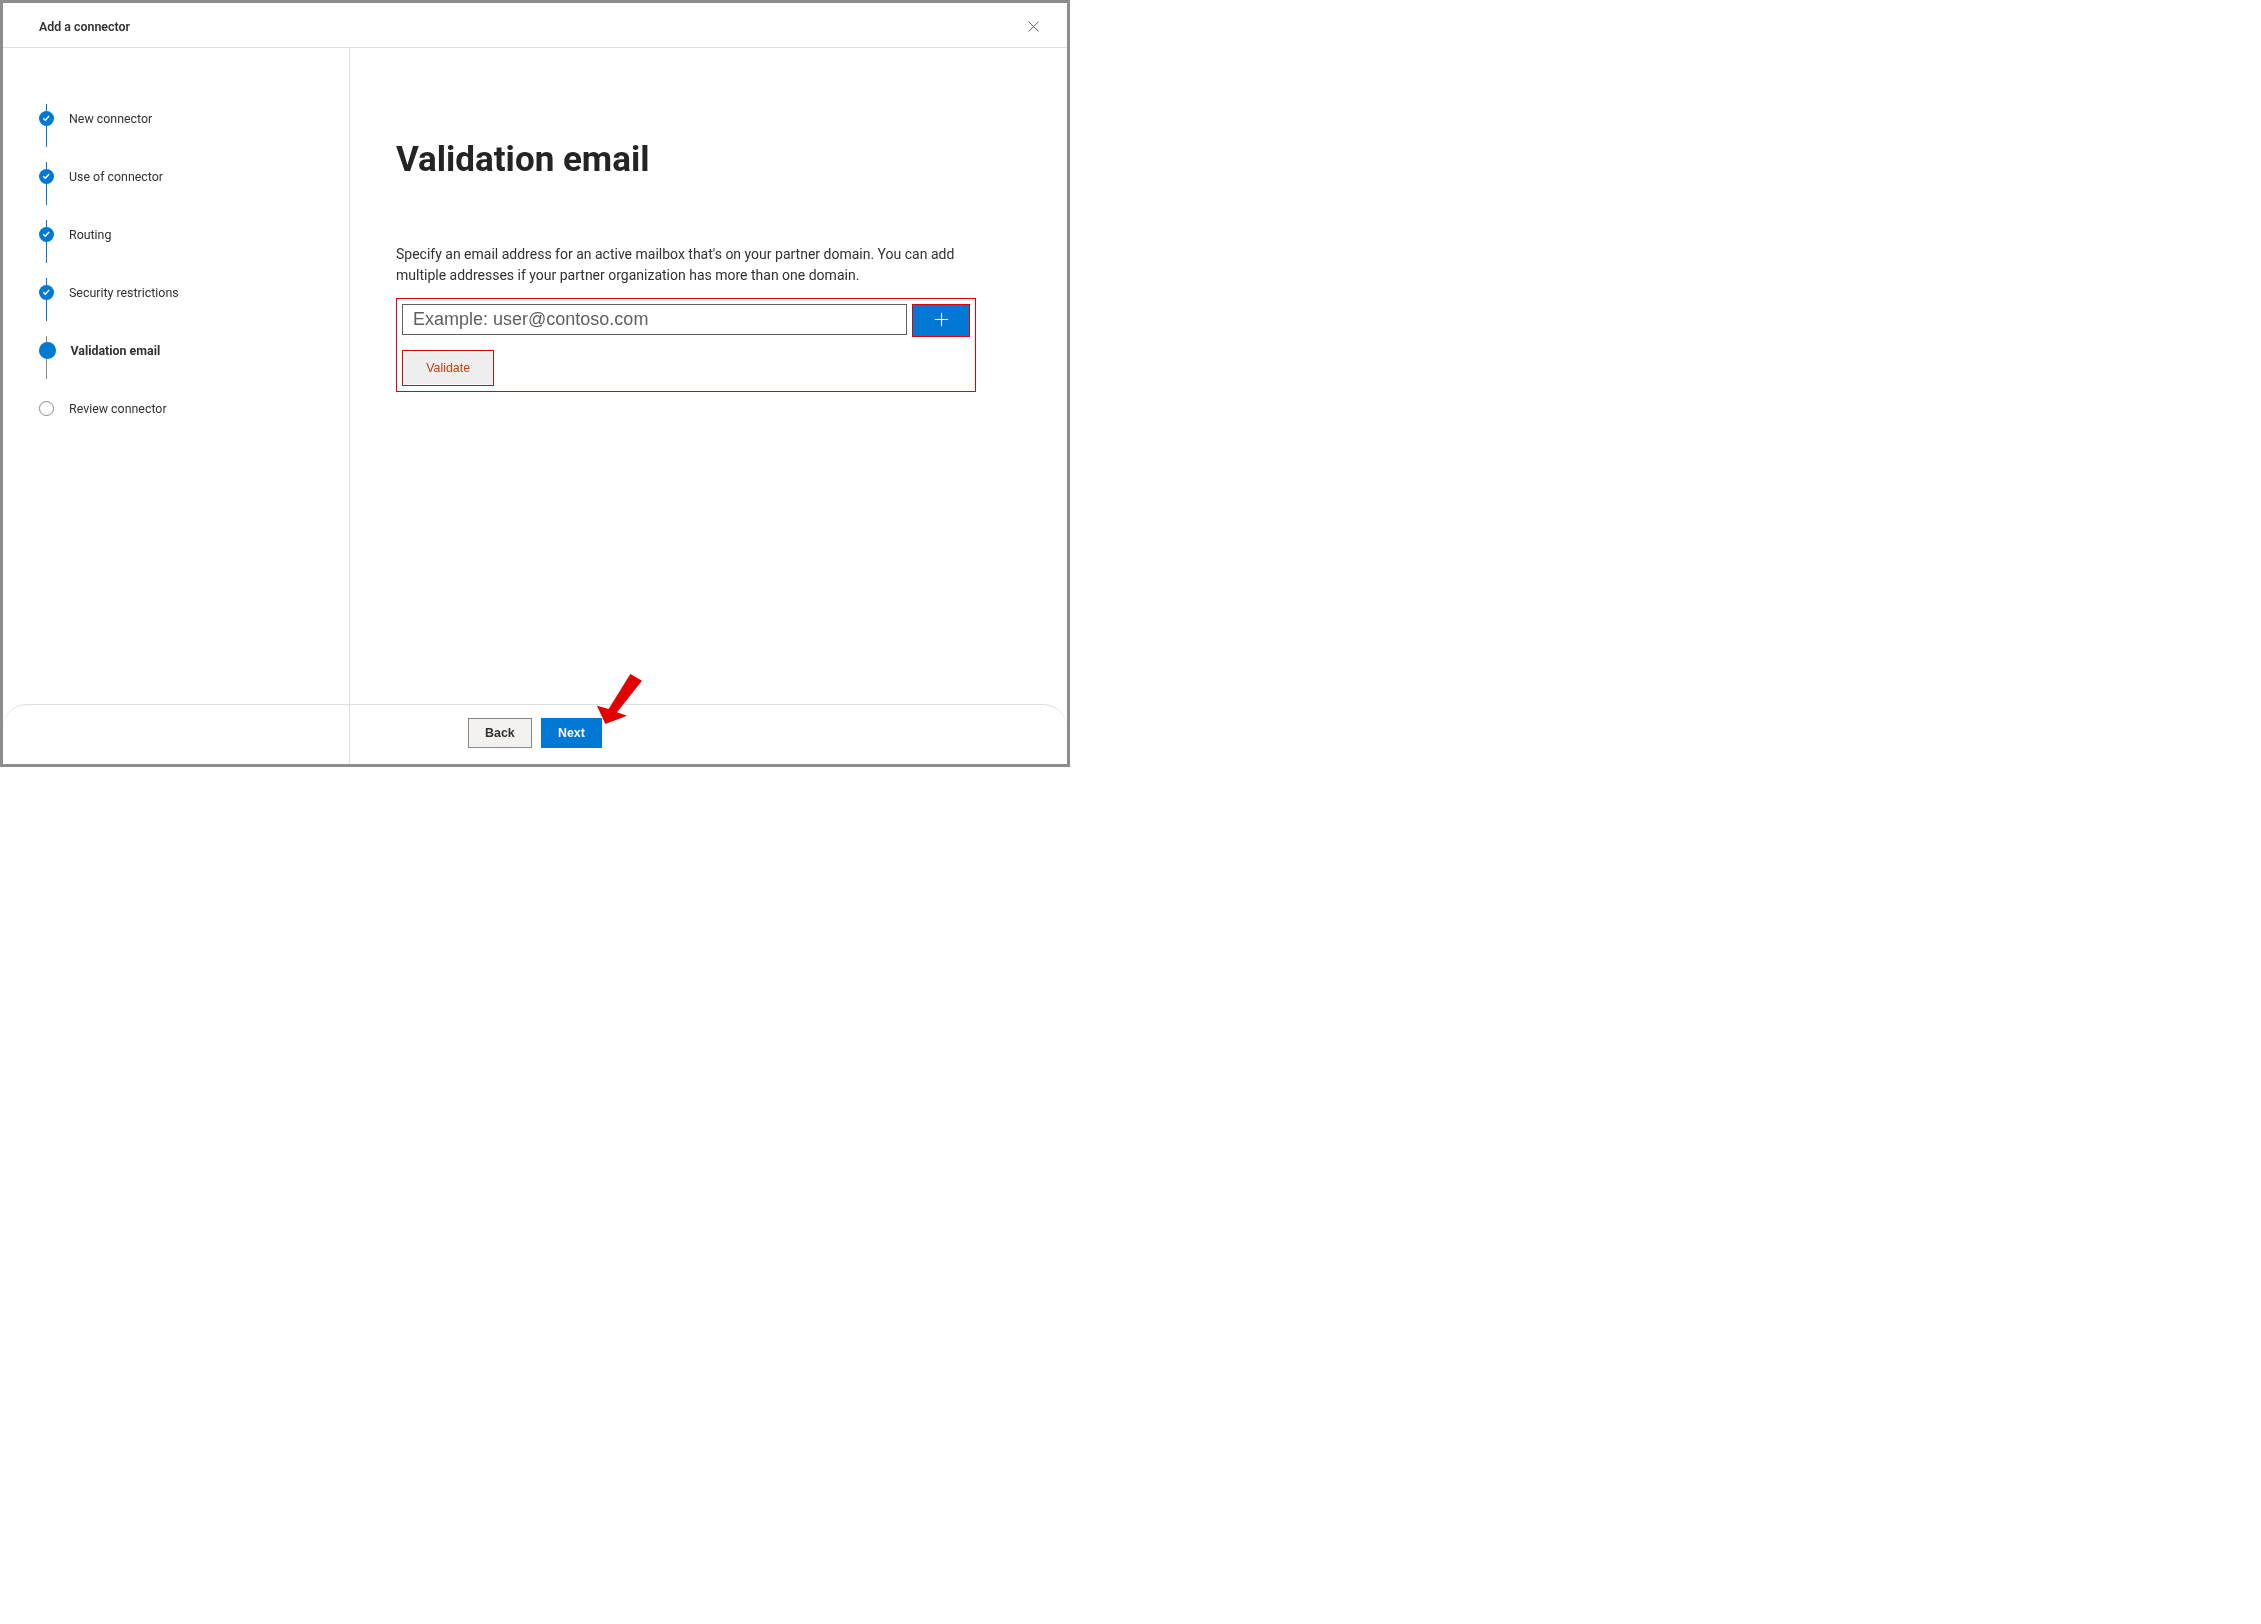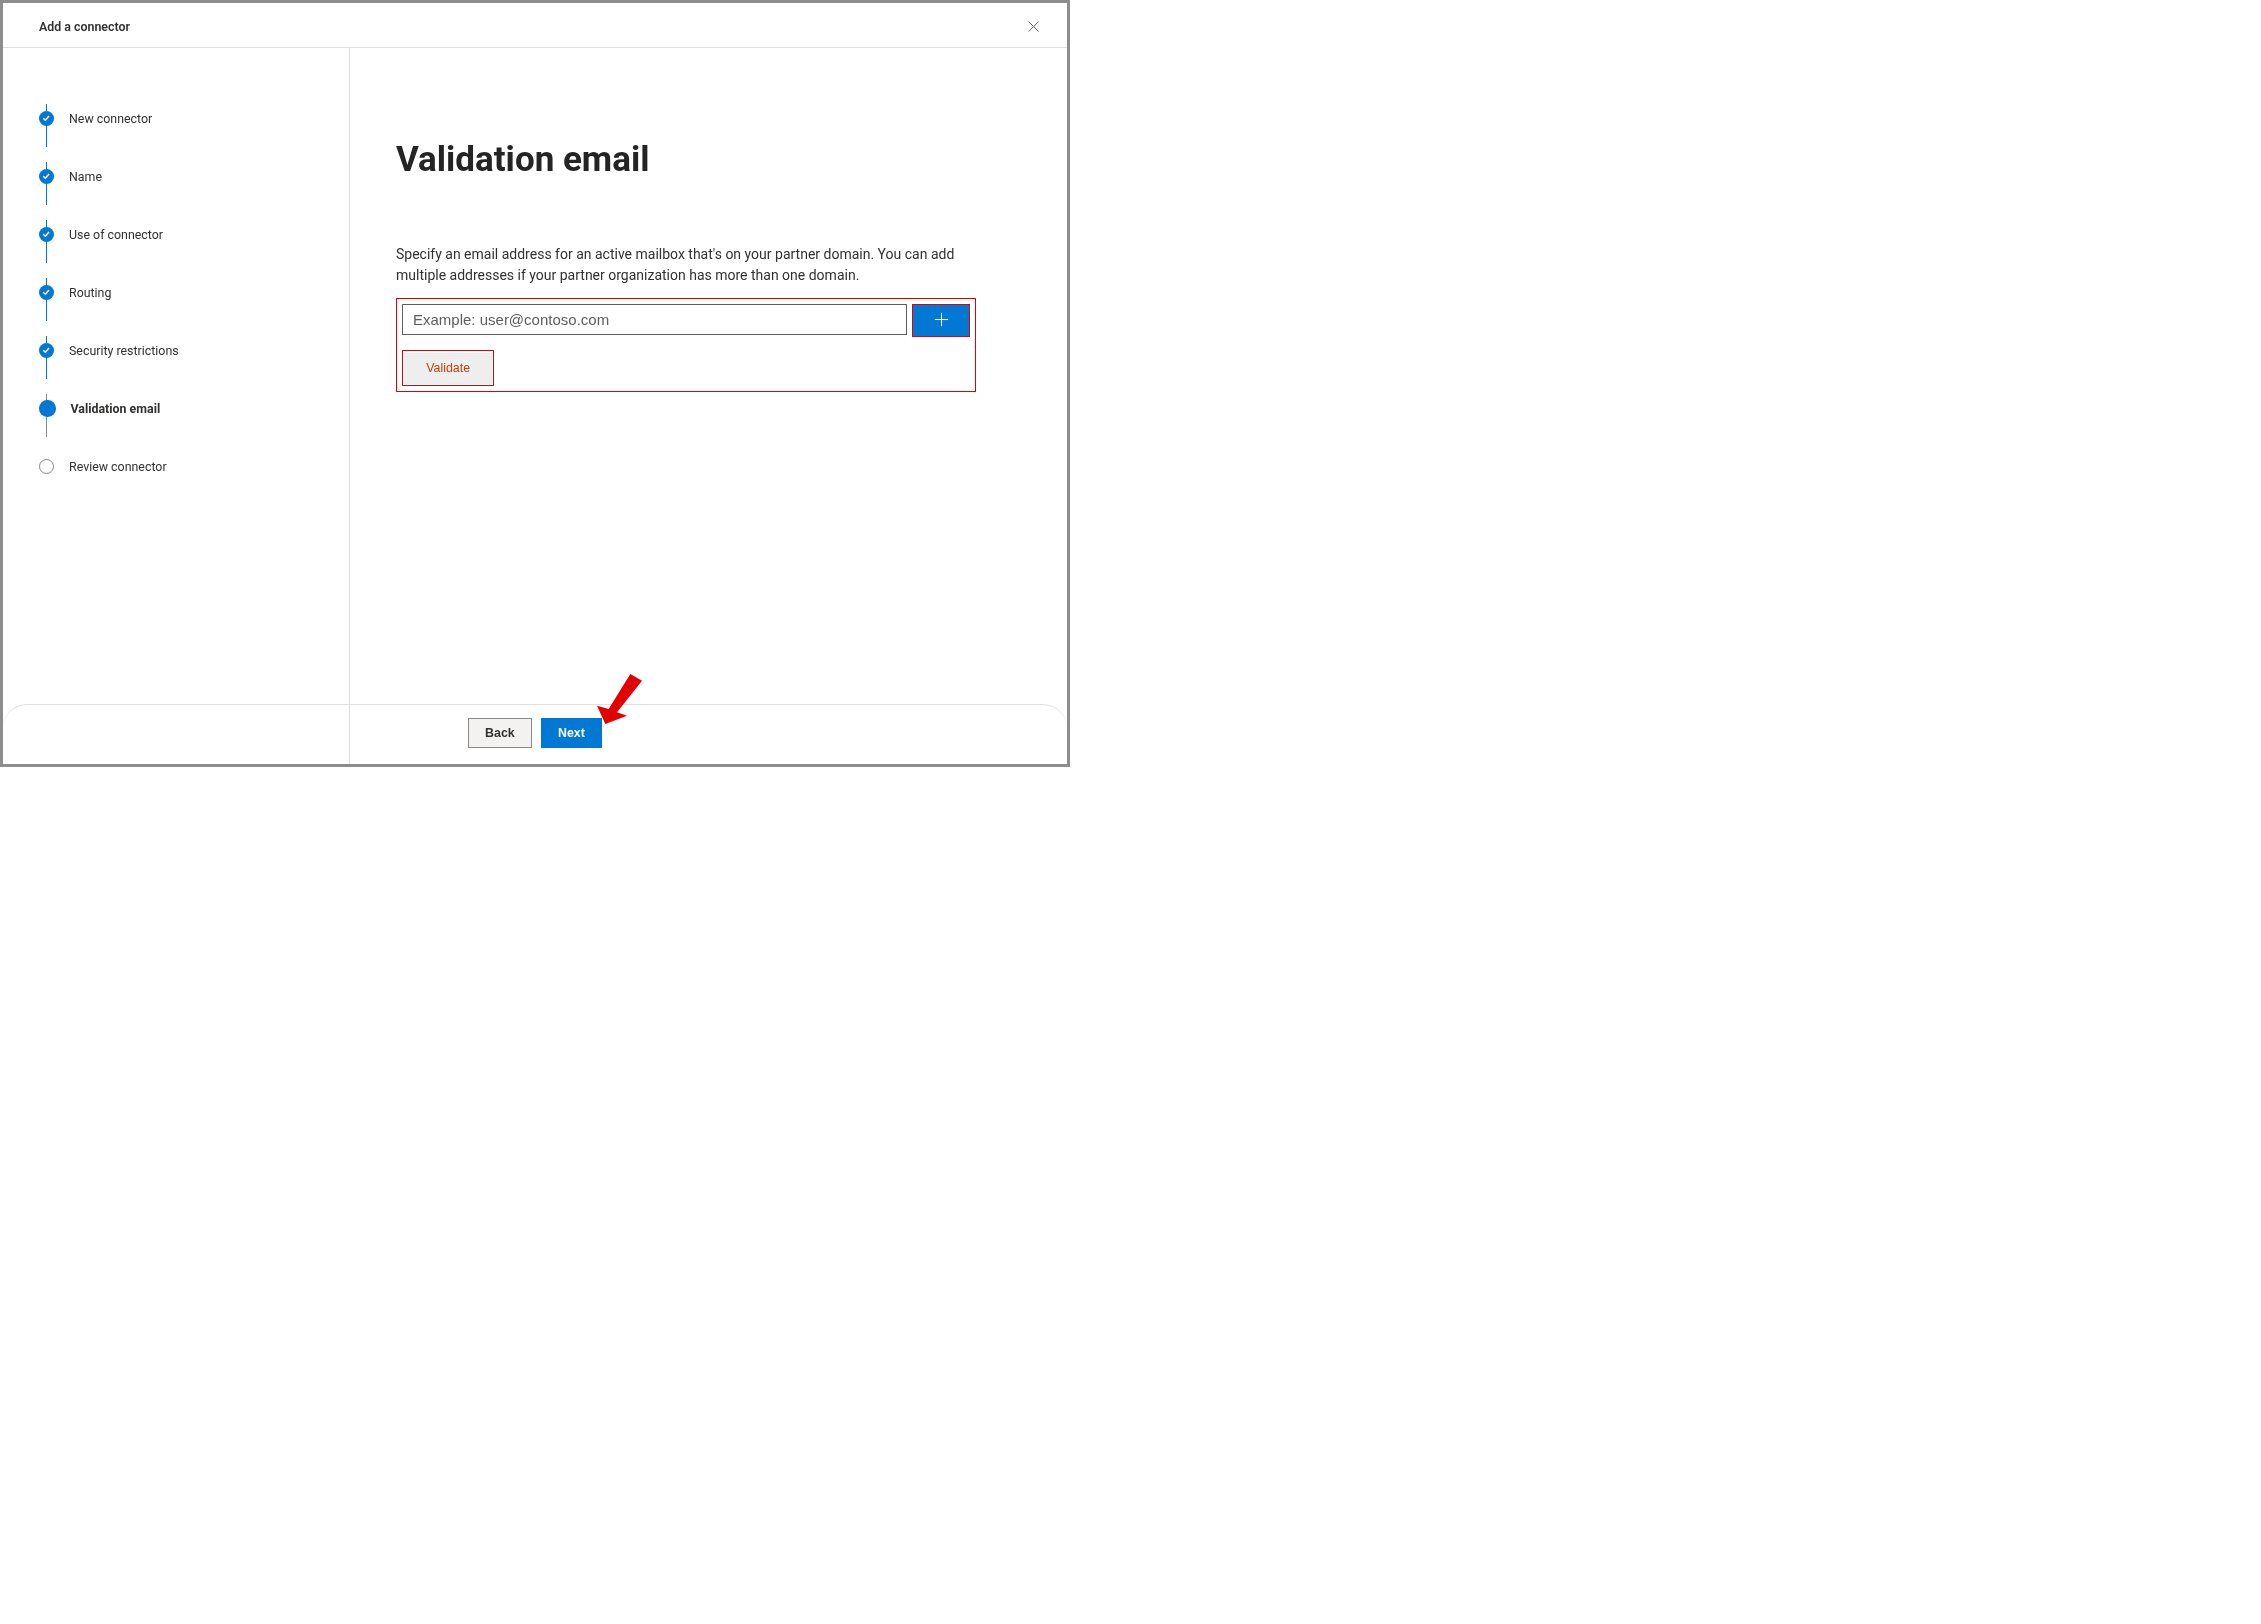--- a/index.html
+++ b/index.html
@@ -23,21 +23,21 @@
   .step.active .step-label { font-weight: 700; }
   .step-connector { position: absolute; left: 7px; top: 15px; width: 1.2px; height: 43px; background: #0078d4; z-index: 1; }
   .step-connector.upcoming { background: #8a8886; }
 
   .main { flex: 1; padding: 91px 91px 33px 46px; position: relative; overflow: auto; }
   .page-title { font-size: 35px; font-weight: 700; color: #242424; margin-bottom: 64px; }
   .description { font-size: 14px; color: #323130; line-height: 1.5; max-width: 594px; }
 
   .highlight-box { border: 1.7px solid #e30000; padding: 5px; margin-top: 11.6px; }
   .input-row { display: flex; gap: 0; align-items: stretch; }
-  .email-input { flex: 1; border: 0.8px solid #605e5c; padding: 6.6px 10px; font-size: 15px; height: 31px; }
+  .email-input { flex: 1; border: 0.8px solid #605e5c; padding: 6.6px 10px; font-size: 18px; height: 31px; }
   .email-input::placeholder { color: #605e5c; }
   .add-btn-wrap { border: 1.7px solid #e30000; margin-left: 5px; padding: 0; }
   .add-btn { width: 56px; height: 31px; background: #0078d4; border: none; color: #fff; display: flex; align-items: center; justify-content: center; cursor: pointer; }
   .add-btn svg { width: 15px; height: 15px; }
   .validate-wrap { border: 1.7px solid #e30000; display: inline-block; margin-top: 13.2px; padding: 1.7px; }
   .validate-btn { background: #eeeeee; border: none; color: #c2410c; font-size: 12.4px; padding: 8.3px 21.5px; cursor: default; }
 
   .footer { position: absolute; bottom: 0; left: 0; right: 0; border-top: 0.8px solid #e1dfdd; padding: 13.2px 0 16.5px; display: flex; justify-content: center; gap: 8.3px; border-radius: 24px; }
   .btn { font-size: 12.4px; font-weight: 600; padding: 6.6px 16.5px; border: 0.8px solid #8a8886; cursor: pointer; }
   .btn-secondary { background: #f3f2f1; color: #323130; }
@@ -66,29 +66,20 @@
 
     <nav class="sidebar">
       <ul class="steps" id="steps-list">
           <li class="step">
             <span class="step-marker complete">
               <svg viewBox="0 0 10 10" fill="none" stroke="#fff" stroke-width="1.8">
                 <polyline points="1.5,5.2 4,7.5 8.5,2.5"></polyline>
               </svg>
             </span>
             <span class="step-label">New connector</span>
-            <span class="step-connector"></span>
-          </li>
-          <li class="step">
-            <span class="step-marker complete">
-              <svg viewBox="0 0 10 10" fill="none" stroke="#fff" stroke-width="1.8">
-                <polyline points="1.5,5.2 4,7.5 8.5,2.5"></polyline>
-              </svg>
-            </span>
-            <span class="step-label">Name</span>
             <span class="step-connector"></span>
           </li>
           <li class="step">
             <span class="step-marker complete">
               <svg viewBox="0 0 10 10" fill="none" stroke="#fff" stroke-width="1.8">
                 <polyline points="1.5,5.2 4,7.5 8.5,2.5"></polyline>
               </svg>
             </span>
             <span class="step-label">Use of connector</span>
             <span class="step-connector"></span>

